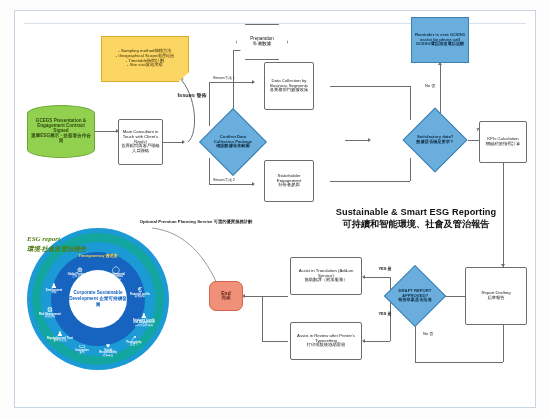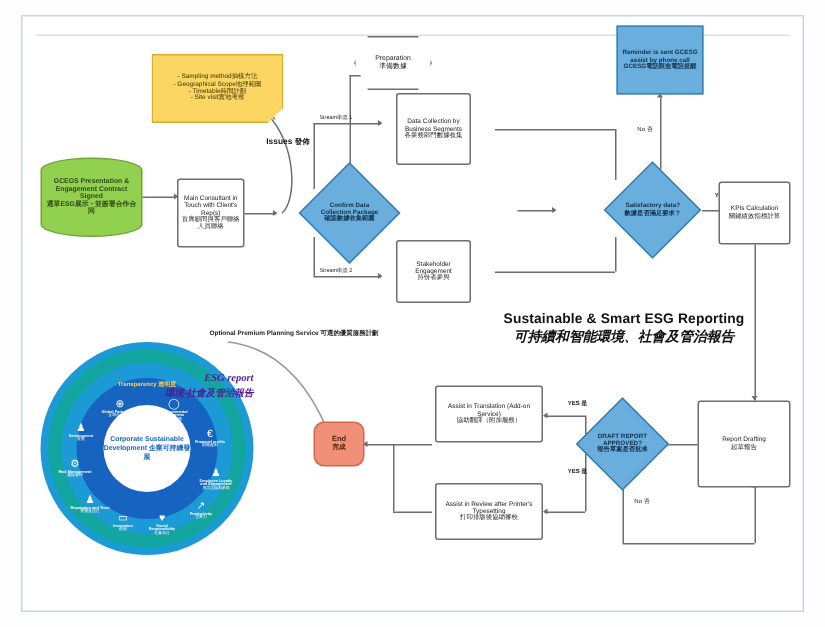--- a/index.html
+++ b/index.html
@@ -129,21 +129,21 @@
   .lbl-bold{font-weight:700;font-size:5.6px;}
   .lbl-small{font-size:3.6px;}
   .title{
     position:absolute;
     text-align:center;
     color:#111111;
     font-weight:700;
     line-height:1.35;
   }
   .title .en{font-size:9.2px;display:block;letter-spacing:0.1px;}
-  .title .zh{font-size:9.2px;display:block;font-style:italic;}
+  .title .zh{font-size:9.2px;display:block;}
   .opt-lbl{
     position:absolute;
     text-align:center;
     font-size:4.3px;
     font-weight:700;
     color:#222;
     line-height:1.2;
     white-space:nowrap;
   }
   
@@ -172,22 +172,22 @@
     position:absolute;left:42px;top:42px;width:58px;height:58px;
     border-radius:50%;
     background:#ffffff;
     display:flex;align-items:center;justify-content:center;
     text-align:center;
   }
   .esg-core-txt{
     font-size:4.6px;font-weight:700;color:#1664c0;line-height:1.25;
   }
   .esg-title{
-    position:absolute;left:0;top:20px;width:142px;
-    text-align:right;color:#4c1d95;
+    position:absolute;left:0;top:7px;width:142px;
+    text-align:left;color:#4d7c0f;
   }
   .esg-title .en{
     display:block;font-family:"Liberation Serif","DejaVu Serif",serif;
     font-size:7px;font-weight:700;font-style:italic;
   }
   .esg-title .zh{
     display:block;font-family:"Liberation Serif","DejaVu Serif",serif;
     font-size:6.4px;font-weight:700;font-style:italic;margin-top:1px;
   }
   .esg-transp{

